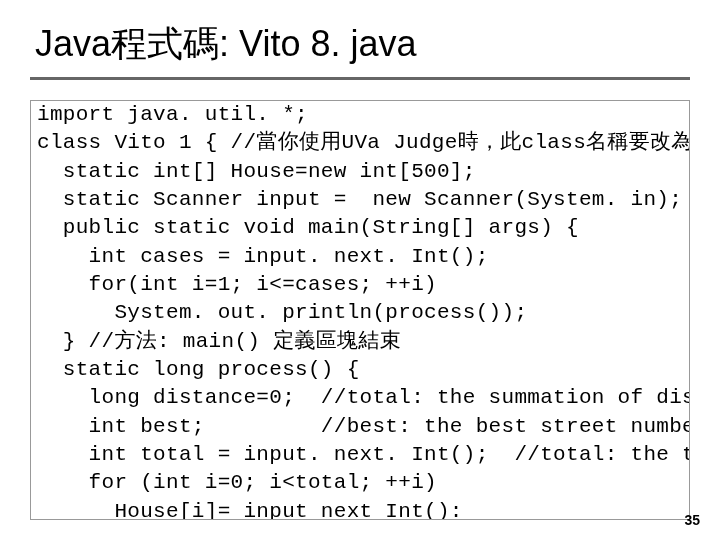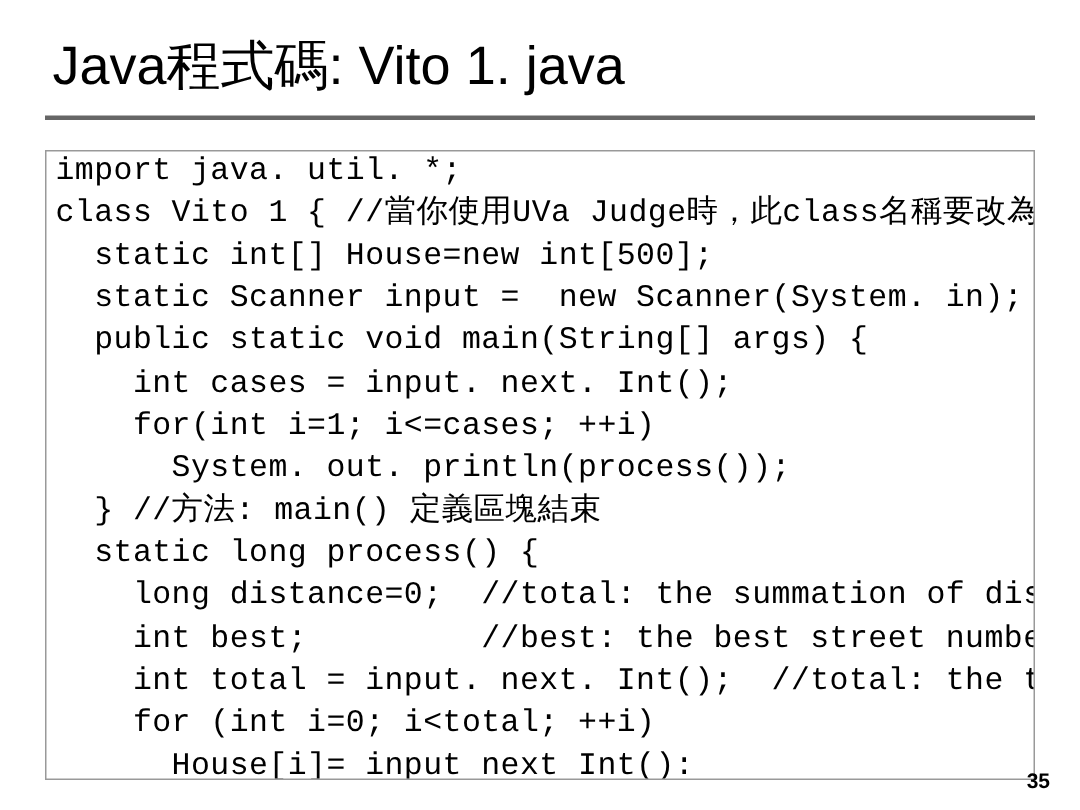--- a/index.html
+++ b/index.html
@@ -57,21 +57,21 @@
       right: 20px;
       font-size: 14px;
       color: #000;
       font-weight: bold;
     }
   </style>
 </head>
 <body>
 
 <div class="slide">
-  <h1 class="title">Java程式碼: Vito 1. java</h1>
+  <h1 class="title">Java程式碼: Vito 8. java</h1>
   <div class="underline"></div>
   <div class="code-container">
     <div class="code" id="code-block">import java. util. *;
 class Vito 1 { //當你使用UVa Judge時，此class名稱要改為M
   static int[] House=new int[500];
   static Scanner input =  new Scanner(System. in);
   public static void main(String[] args) {
     int cases = input. next. Int();
     for(int i=1; i&lt;=cases; ++i)
       System. out. println(process());

